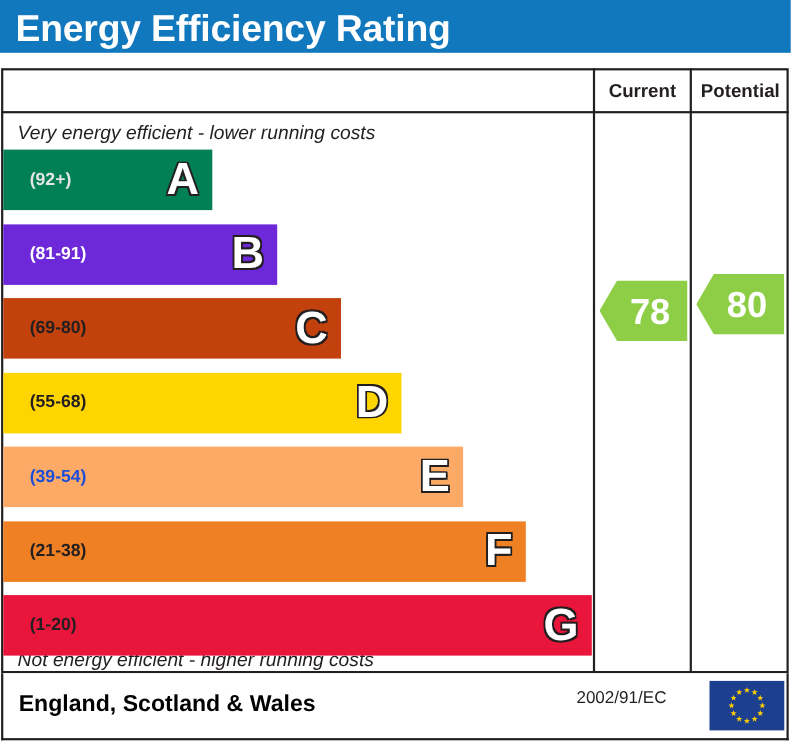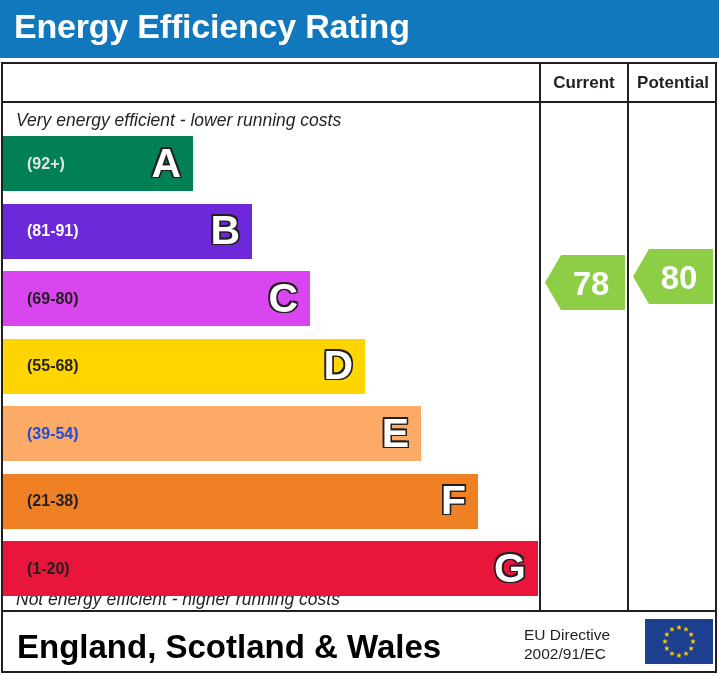--- a/index.html
+++ b/index.html
@@ -18,21 +18,21 @@
     background: #ffffff;
     overflow: hidden;
   }
 
   
   .title-bar {
     position: absolute;
     left: 0;
     top: 0;
     width: 719px;
-    height: 58px;
+    height: 48px;
     background: #1278be;
   }
   .title-text {
     position: absolute;
     left: 14px;
     top: 7px;
     font-size: 34px;
     font-weight: bold;
     color: #ffffff;
     letter-spacing: -0.2px;
@@ -156,21 +156,21 @@
     height: 61px;
     border: 2px solid #231f20;
     border-top: none;
     box-sizing: border-box;
     background: #ffffff;
   }
   .footer-title {
     position: absolute;
     left: 14px;
     top: 16px;
-    font-size: 33px;
+    font-size: 21px;
     font-weight: bold;
     color: #000000;
     white-space: nowrap;
   }
   .eu-text {
     position: absolute;
     left: 521px;
     top: 13px;
     width: 112px;
     font-size: 15.5px;
@@ -210,21 +210,21 @@
 
   <div id="bars">
       <div class="bar" style="top: 136px; width: 190px; background: rgb(0, 128, 84);">
         <span class="range" style="color: #e5e5e5;">(92+)</span>
         <span class="letter">A</span>
       </div>
       <div class="bar" style="top: 203.5px; width: 249px; background: #6d28d9;">
         <span class="range" style="color: rgb(255, 255, 255);">(81-91)</span>
         <span class="letter">B</span>
       </div>
-      <div class="bar" style="top: 271px; width: 307px; background: #d946ef;">
+      <div class="bar" style="top: 271px; width: 307px; background: #c2410c;">
         <span class="range" style="color: rgb(35, 31, 32);">(69-80)</span>
         <span class="letter">C</span>
       </div>
       <div class="bar" style="top: 338.5px; width: 362px; background: rgb(255, 213, 0);">
         <span class="range" style="color: rgb(35, 31, 32);">(55-68)</span>
         <span class="letter">D</span>
       </div>
       <div class="bar" style="top: 406px; width: 418px; background: rgb(252, 170, 101);">
         <span class="range" style="color: #1d4ed8;">(39-54)</span>
         <span class="letter">E</span>
@@ -250,21 +250,20 @@
         <svg width="80" height="55" viewBox="0 0 80 55">
           <polygon points="16,0 80,0 80,55 16,55 0,27.5" fill="#8dce46"></polygon>
         </svg>
         <div class="val">80</div>
       </div>
     </div>
 
   <div class="footer">
     <div class="footer-title">England, Scotland &amp; Wales</div>
     <div class="eu-text">
-      <div>EU Directive</div>
       <div>2002/91/EC</div>
     </div>
     <div class="eu-flag">
       <svg width="68" height="45" viewBox="0 0 68 45" id="eu-flag-svg">
           <polygon points="34,5.5 34.70534230275097,7.529179606750063 36.85316954888546,7.572949016875158 35.14126781955419,8.870820393249938 35.76335575687742,10.927050983124843 34,9.7 32.23664424312258,10.927050983124843 32.85873218044581,8.870820393249938 31.14683045111454,7.5729490168751585 33.29465769724903,7.529179606750063" fill="#ffcc00"></polygon>
           <polygon points="41,7.375644347017857 41.70534230275097,9.40482395376792 43.85316954888546,9.448593363893016 42.14126781955419,10.746464740267795 42.76335575687742,12.8026953301427 41,11.575644347017857 39.23664424312258,12.8026953301427 39.85873218044581,10.746464740267795 38.14683045111454,9.448593363893016 40.29465769724903,9.40482395376792" fill="#ffcc00"></polygon>
           <polygon points="46.12435565298214,12.5 46.82969795573311,14.529179606750063 48.9775252018676,14.572949016875159 47.265623472536326,15.870820393249938 47.887711409859556,17.927050983124843 46.12435565298214,16.7 44.36099989610472,17.927050983124843 44.98308783342795,15.870820393249938 43.27118610409668,14.572949016875159 45.41901335023117,14.529179606750063" fill="#ffcc00"></polygon>
           <polygon points="48,19.5 48.70534230275097,21.529179606750063 50.85316954888546,21.572949016875157 49.14126781955419,22.870820393249936 49.76335575687742,24.927050983124843 48,23.7 46.23664424312258,24.927050983124843 46.85873218044581,22.870820393249936 45.14683045111454,21.572949016875157 47.29465769724903,21.529179606750063" fill="#ffcc00"></polygon>
           <polygon points="46.124355652982146,26.499999999999996 46.82969795573312,28.52917960675006 48.97752520186761,28.572949016875153 47.26562347253633,29.870820393249932 47.88771140985956,31.92705098312484 46.124355652982146,30.699999999999996 44.36099989610473,31.92705098312484 44.98308783342796,29.870820393249932 43.271186104096685,28.572949016875153 45.419013350231175,28.52917960675006" fill="#ffcc00"></polygon>
           <polygon points="41,31.624355652982146 41.70534230275097,33.65353525973221 43.85316954888546,33.6973046698573 42.14126781955419,34.99517604623208 42.76335575687742,37.05140663610699 41,35.82435565298215 39.23664424312258,37.05140663610699 39.85873218044581,34.99517604623208 38.14683045111454,33.6973046698573 40.29465769724903,33.65353525973221" fill="#ffcc00"></polygon>

